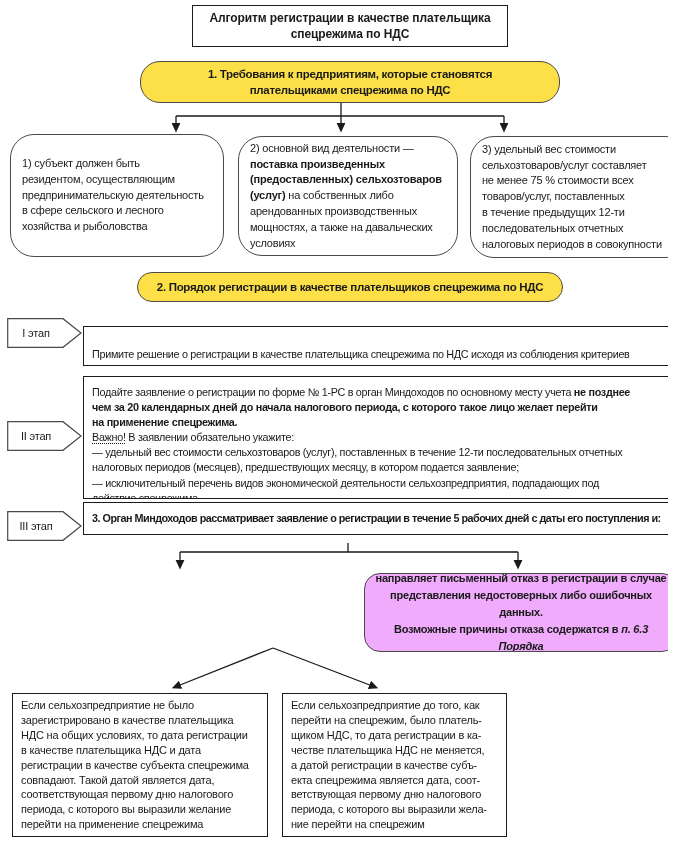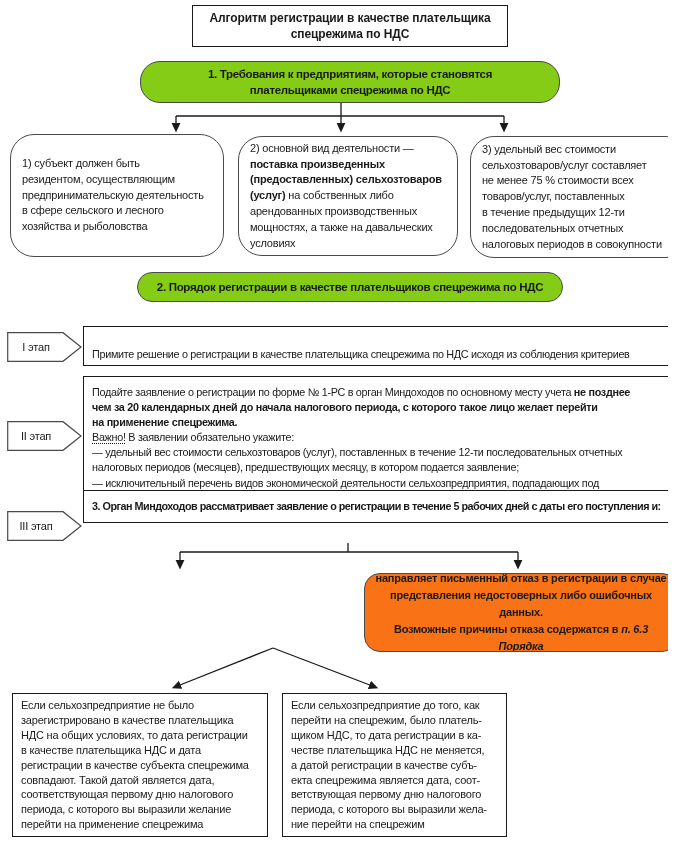--- a/index.html
+++ b/index.html
@@ -24,21 +24,21 @@
   .box-layer{position:absolute;left:0;top:0;width:697px;height:843px;z-index:1;pointer-events:none;}
   .box-layer > div{pointer-events:auto;}
 
   .title-box{
     left:192px;top:5px;width:316px;height:42px;
     border:1.6px solid #1a1a1a;background:#fff;
     display:flex;align-items:center;justify-content:center;text-align:center;
     font-size:12px;font-weight:bold;line-height:16px;letter-spacing:-0.1px;
   }
   .pill{
-    border:1.3px solid #4a4a4a;background:#84cc16;
+    border:1.3px solid #4a4a4a;background:#fde047;
     display:flex;align-items:center;justify-content:center;text-align:center;
     font-weight:bold;font-size:11.5px;line-height:16px;letter-spacing:-0.3px;
   }
   .pill-req{left:140px;top:61px;width:420px;height:42px;border-radius:20px;}
   .pill-order{left:137px;top:272px;width:426px;height:30px;border-radius:15px;}
 
   .req{
     border:1.3px solid #4a4a4a;background:#fff;border-radius:24px;
     display:flex;align-items:center;
     font-size:11px;line-height:15.8px;letter-spacing:-0.2px;
@@ -56,27 +56,27 @@
     display:flex;align-items:center;justify-content:center;
     font-size:11px;letter-spacing:-0.2px;
   }
   .stage-box{
     border:1.3px solid #1a1a1a;background:#fff;overflow:hidden;
     font-size:10.8px;letter-spacing:-0.3px;
   }
   .stage1-box{left:83px;top:326px;width:605px;height:39px;padding:19px 8px;line-height:16px;}
   .stage2-box{left:83px;top:376px;width:605px;height:123px;padding:8px 8px;line-height:15.1px;}
   .stage3-box{
-    left:83px;top:490px;width:605px;height:33px;padding:0 8px;
+    left:83px;top:502px;width:605px;height:33px;padding:0 8px;
     display:flex;align-items:center;font-weight:bold;
     font-size:10.8px;letter-spacing:-0.5px;line-height:13px;
   }
 
   .outcome{
-    border:1.3px solid #4a4a4a;background:#f97316;border-radius:16px;
+    border:1.3px solid #4a4a4a;background:#f0abfc;border-radius:16px;
     display:flex;align-items:center;justify-content:center;text-align:center;
     font-weight:bold;font-size:11px;line-height:17px;letter-spacing:-0.2px;
     padding:4px 8px;overflow:hidden;
   }
   .outcome-left{left:18px;top:573px;width:319px;height:75px;}
   .outcome-right{left:364px;top:573px;width:314px;height:79px;}
 
   .case-box{
     border:1.4px solid #1a1a1a;background:#fff;
     font-size:11px;line-height:14.9px;letter-spacing:-0.2px;
@@ -141,21 +141,21 @@
 сельхозтоваров/услуг составляет
 не менее 75 % стоимости всех
 товаров/услуг, поставленных
 в течение предыдущих 12-ти
 последовательных отчетных
 налоговых периодов в совокупности</div>
     </div>
 
     <div class="abs pill pill-order txt">2. Порядок регистрации в качестве плательщиков спецрежима по НДС</div>
 
-    <div class="stage-label" style="left:7px;top:332px;">
+    <div class="stage-label" style="left:7px;top:318px;">
       <svg width="78" height="30" viewBox="0 0 78 30">
         <polygon points="0.7,0.7 56,0.7 74,15 56,29.3 0.7,29.3"></polygon>
       </svg>
       <span class="pent-text">I этап</span>
     </div>
     <div class="abs stage-box stage1-box txt">Примите решение о регистрации в качестве плательщика спецрежима по НДС исходя из соблюдения критериев
 для выбора этого спецрежима</div>
 
     <div class="stage-label" style="left:7px;top:421px;padding-left:48px;">
       <svg width="78" height="30" viewBox="0 0 78 30">

